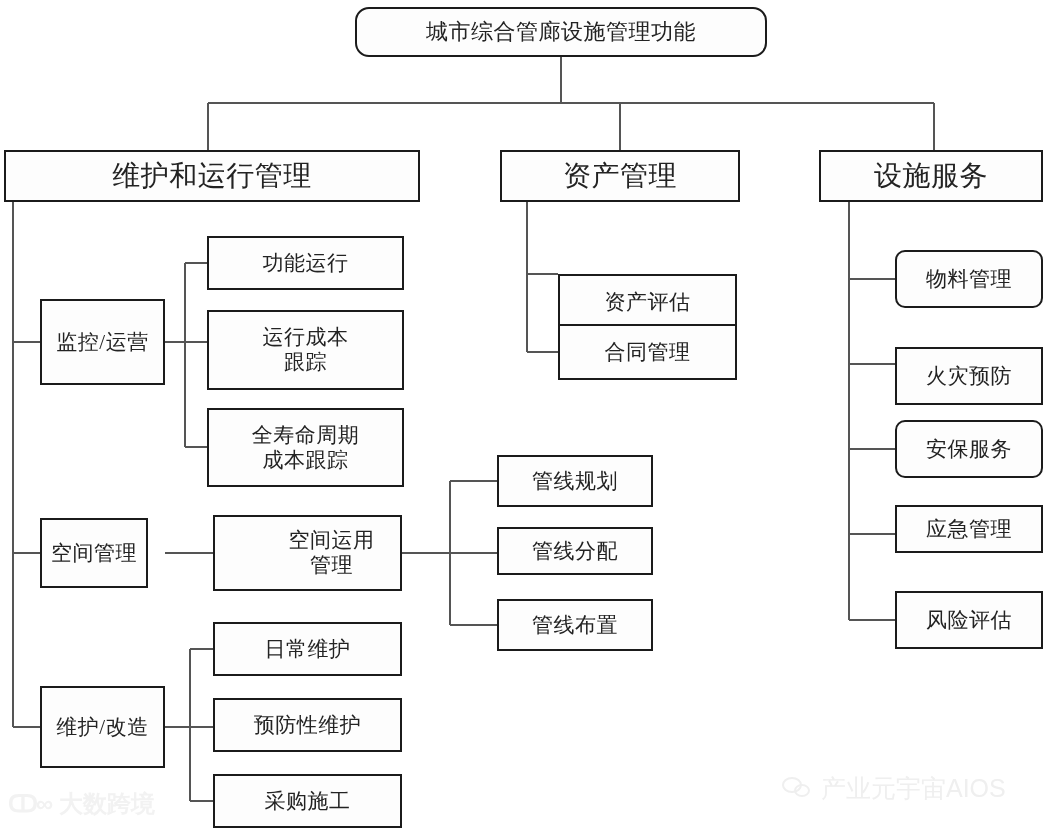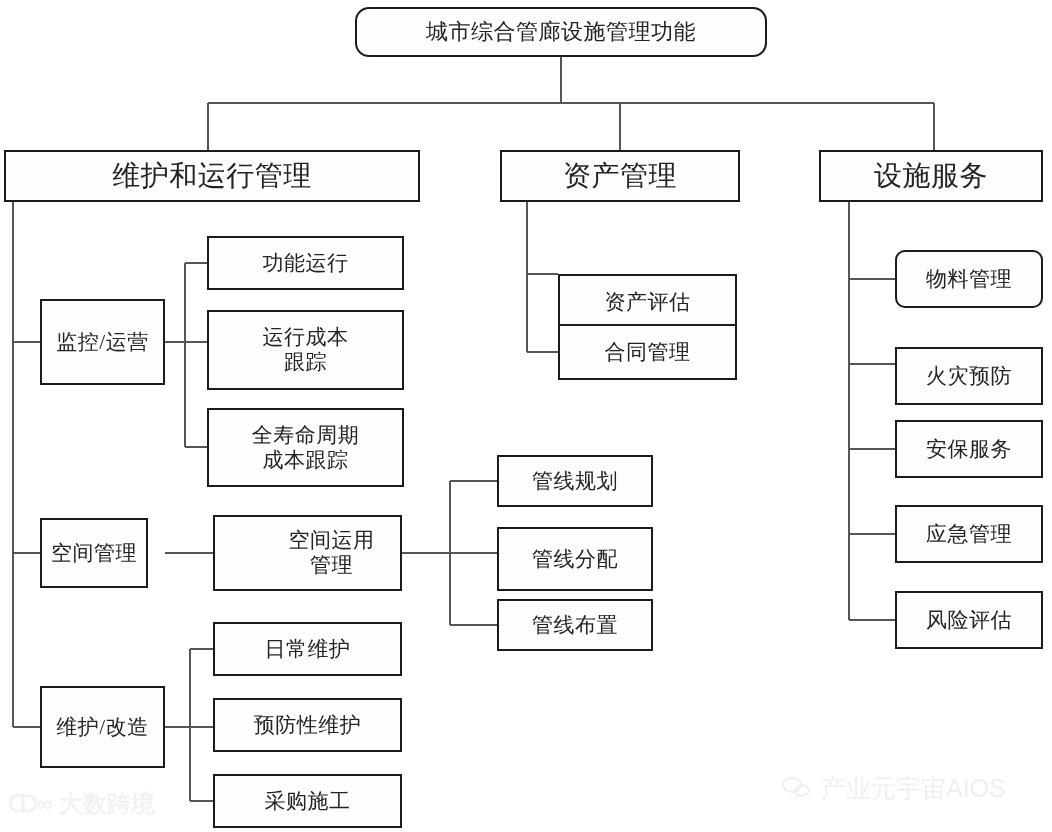--- a/index.html
+++ b/index.html
@@ -173,41 +173,41 @@
 跟踪</div>
 
   <div class="node lvl3" style="left:207px; top:408px; width:197px; height:79px;">全寿命周期
 成本跟踪</div>
 
   <div class="node lvl3" style="left:213px; top:515px; width:189px; height:76px;padding-left:48px;">空间运用
 管理</div>
 
   <div class="node lvl4" style="left:497px; top:455px; width:156px; height:52px;">管线规划</div>
 
-  <div class="node lvl4" style="left:497px; top:527px; width:156px; height:64px;">管线分配</div>
+  <div class="node lvl4" style="left:497px; top:527px; width:156px; height:48px;">管线分配</div>
 
   <div class="node lvl4" style="left:497px; top:599px; width:156px; height:52px;">管线布置</div>
 
   <div class="node lvl3" style="left:213px; top:622px; width:189px; height:54px;">日常维护</div>
 
   <div class="node lvl3" style="left:213px; top:698px; width:189px; height:54px;">预防性维护</div>
 
   <div class="node lvl3" style="left:213px; top:774px; width:189px; height:54px;">采购施工</div>
 
   <div class="node lvl2" style="left:558px; top:246px; width:179px; height:56px;margin-top:28px;">资产评估</div>
 
   <div class="node lvl2" style="left:558px; top:324px; width:179px; height:56px;">合同管理</div>
 
   <div class="node lvl2" style="left:895px; top:250px; width:148px; height:58px;border-radius:10px;">物料管理</div>
 
   <div class="node lvl2" style="left:895px; top:335px; width:148px; height:58px;margin-top:12px;">火灾预防</div>
 
-  <div class="node lvl2" style="left:895px; top:420px; width:148px; height:58px;">安保服务</div>
-
-  <div class="node lvl2" style="left:895px; top:505px; width:148px; height:58px;">应急管理</div>
+  <div class="node lvl2" style="left:895px; top:420px; width:148px; height:58px;border-radius:10px;">安保服务</div>
+
+  <div class="node lvl2" style="left:895px; top:505px; width:148px; height:48px;">应急管理</div>
 
   <div class="node lvl2" style="left:895px; top:591px; width:148px; height:58px;">风险评估</div>
 
   <div class="wm-left">
     <span class="glyph">ↀ∞</span>
     <span>大数跨境</span>
   </div>
 
   <div class="wm-right">
     <span class="wechat-icon">

